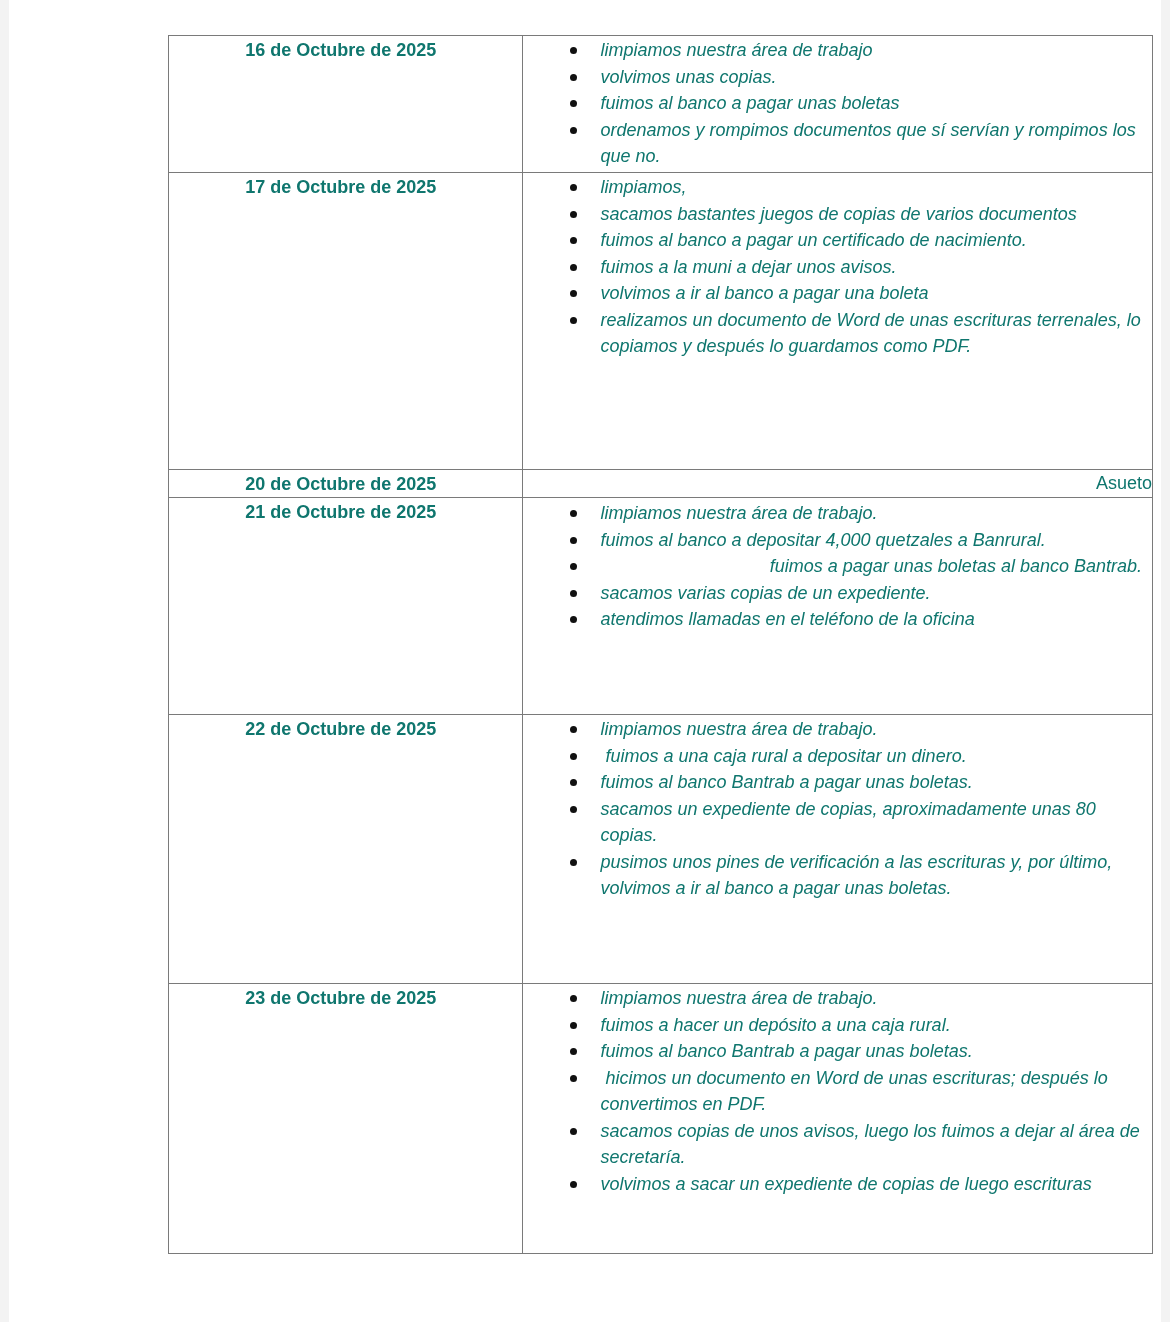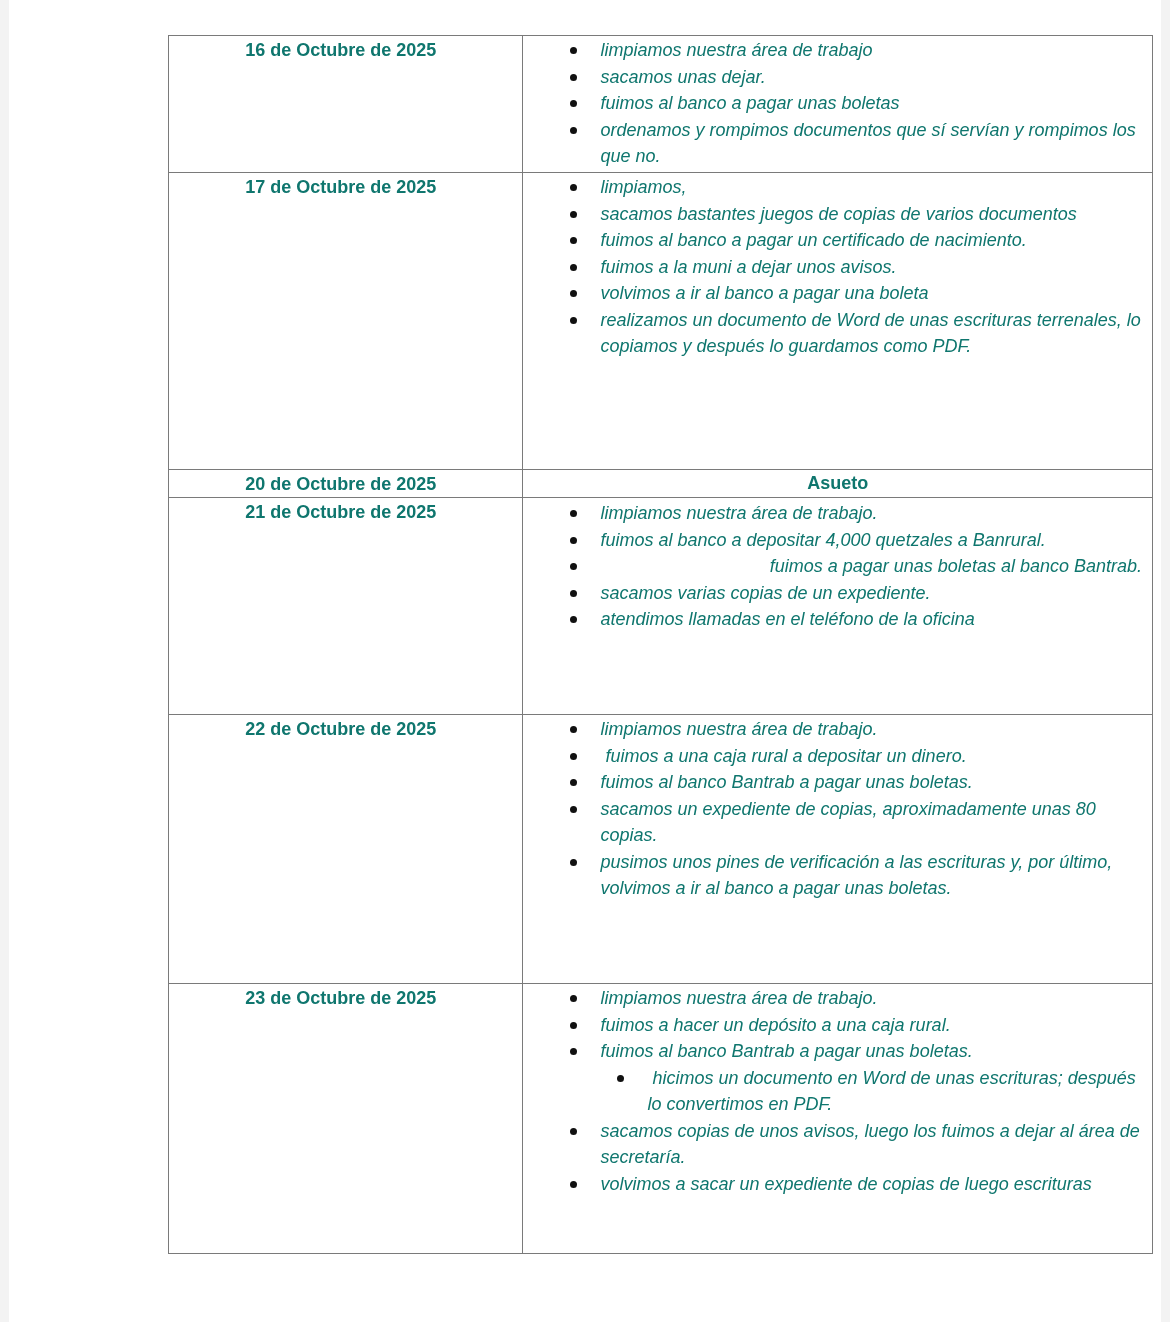--- a/index.html
+++ b/index.html
@@ -59,38 +59,38 @@
       content: "";
       position: absolute;
       left: -30px;
       top: 10px;
       width: 7px;
       height: 7px;
       border-radius: 50%;
       background: #111111;
     }
     td.holiday {
-      text-align: center;
-      font-weight: bold;
+      text-align: right;
+      font-weight: normal;
       line-height: 26px;
     }
   </style>
 </head>
 <body>
 
 <div class="page">
   <table class="log">
     <tbody>
 
       <tr style="height:137px;">
         <td class="date">16 de Octubre de 2025</td>
         <td class="acts">
           <ul style="padding-top:1px;">
             <li>limpiamos nuestra área de trabajo</li>
-            <li>sacamos unas dejar.</li>
+            <li>volvimos unas copias.</li>
             <li>fuimos al banco a pagar unas boletas</li>
             <li>ordenamos y rompimos documentos que sí servían y rompimos los que no.</li>
           </ul>
         </td>
       </tr>
 
       <tr style="height:297px;padding-left:38px;">
         <td class="date">17 de Octubre de 2025</td>
         <td class="acts">
           <ul style="padding-top:1px;">
@@ -135,21 +135,21 @@
         </td>
       </tr>
 
       <tr style="height:270px;">
         <td class="date">23 de Octubre de 2025</td>
         <td class="acts">
           <ul style="padding-top:1px;">
             <li>limpiamos nuestra área de trabajo.</li>
             <li>fuimos a hacer un depósito a una caja rural.</li>
             <li>fuimos al banco Bantrab a pagar unas boletas.</li>
-            <li style="white-space:pre-wrap;margin-left:47px;"> hicimos un documento en Word de unas escrituras; después lo convertimos en PDF.</li>
+            <li style="white-space:pre-wrap;"> hicimos un documento en Word de unas escrituras; después lo convertimos en PDF.</li>
             <li>sacamos copias de unos avisos, luego los fuimos a dejar al área de secretaría.</li>
             <li>volvimos a sacar un expediente de copias de luego escrituras</li>
           </ul>
         </td>
       </tr>
     </tbody>
   </table>
 </div>
 
 </body></html>

